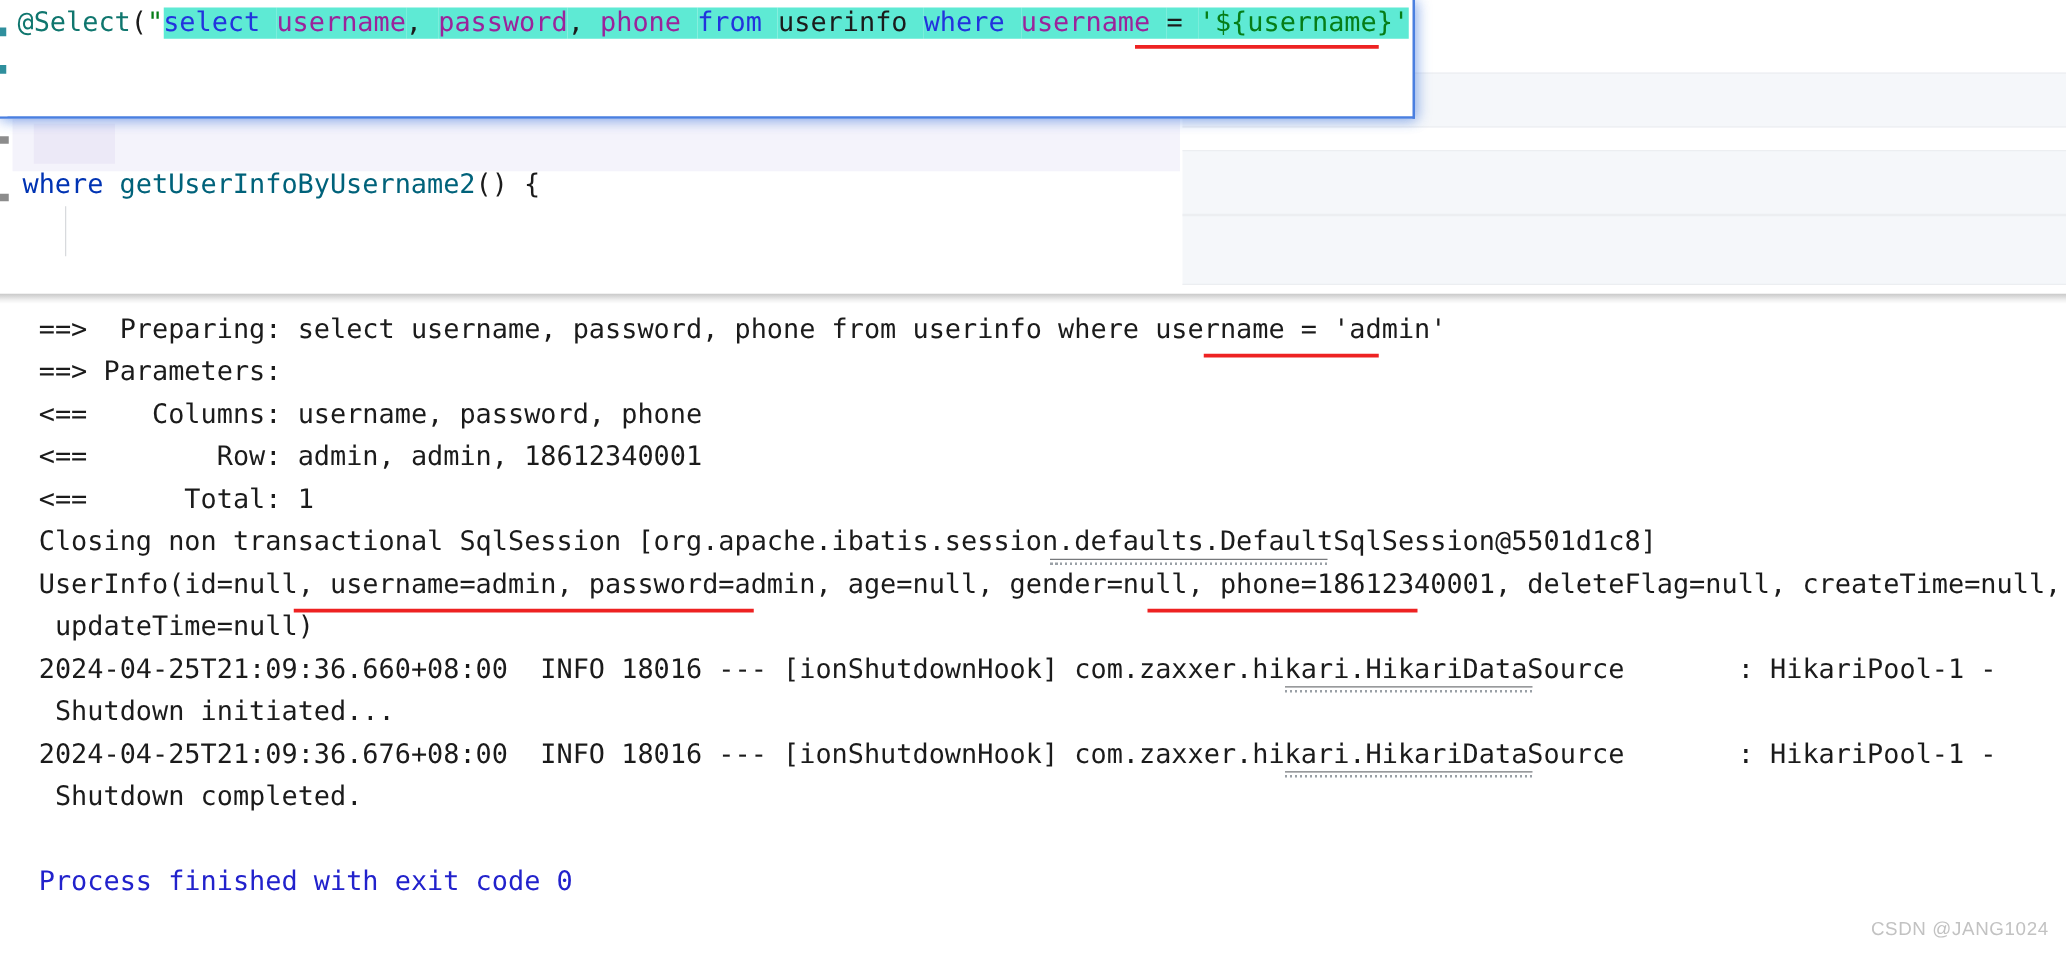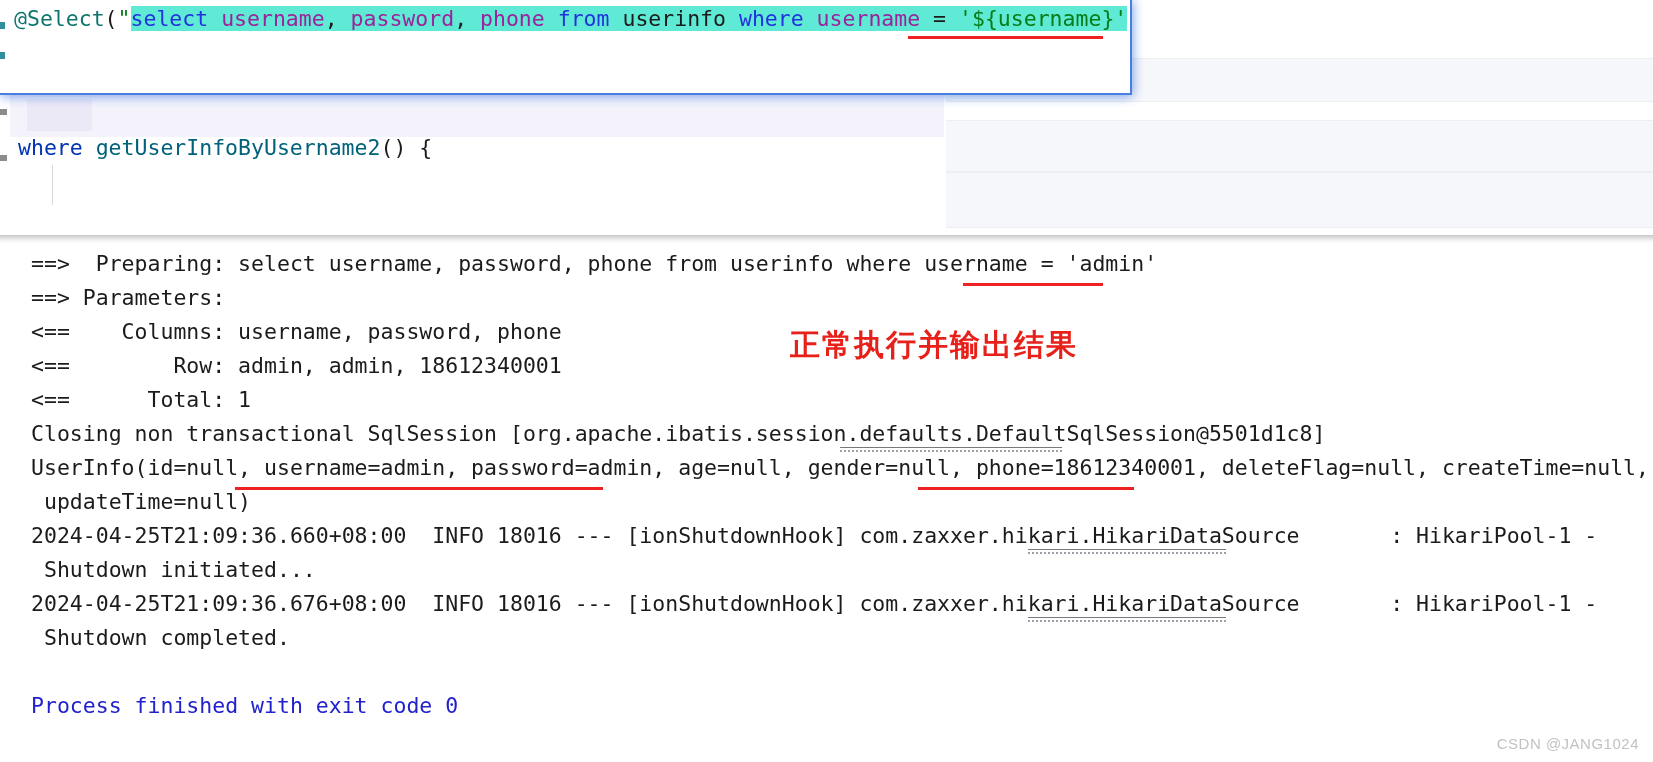--- a/index.html
+++ b/index.html
@@ -251,17 +251,16 @@
     <div class="ul" style="left:235px; top:244px; width:368px;"></div>
     <div class="ul" style="left:918px; top:244px; width:216px;"></div>
     <div class="solid-gray-ul" style="left:840px; top:204px; width:222px;"></div>
     <div class="dotted-ul" style="left:840px; top:207px; width:222px;"></div>
     <div class="solid-gray-ul" style="left:1028px; top:306px; width:198px;"></div>
     <div class="dotted-ul" style="left:1028px; top:309px; width:198px;"></div>
     <div class="solid-gray-ul" style="left:1028px; top:374px; width:198px;"></div>
     <div class="dotted-ul" style="left:1028px; top:377px; width:198px;"></div>
   <div class="cline" style="top: 4px;">==&gt;  Preparing: select username, password, phone from userinfo where username = 'admin'</div><div class="cline" style="top: 38px;">==&gt; Parameters:</div><div class="cline" style="top: 72px;">&lt;==    Columns: username, password, phone</div><div class="cline" style="top: 106px;">&lt;==        Row: admin, admin, 18612340001</div><div class="cline" style="top: 140px;">&lt;==      Total: 1</div><div class="cline" style="top: 174px;">Closing non transactional SqlSession [org.apache.ibatis.session.defaults.DefaultSqlSession@5501d1c8]</div><div class="cline" style="top: 208px;">UserInfo(id=null, username=admin, password=admin, age=null, gender=null, phone=18612340001, deleteFlag=null, createTime=null,</div><div class="cline" style="top: 242px;"> updateTime=null)</div><div class="cline" style="top: 276px;">2024-04-25T21:09:36.660+08:00  INFO 18016 --- [ionShutdownHook] com.zaxxer.hikari.HikariDataSource       : HikariPool-1 -</div><div class="cline" style="top: 310px;"> Shutdown initiated...</div><div class="cline" style="top: 344px;">2024-04-25T21:09:36.676+08:00  INFO 18016 --- [ionShutdownHook] com.zaxxer.hikari.HikariDataSource       : HikariPool-1 -</div><div class="cline" style="top: 378px;"> Shutdown completed.</div><div class="cline blue" style="top: 446px;">Process finished with exit code 0</div></div>
 
-  <div class="annotation">正常执行并输出结果</div>
 
   <div class="watermark">CSDN @JANG1024</div>
 
 </div>
 
 </body></html>

